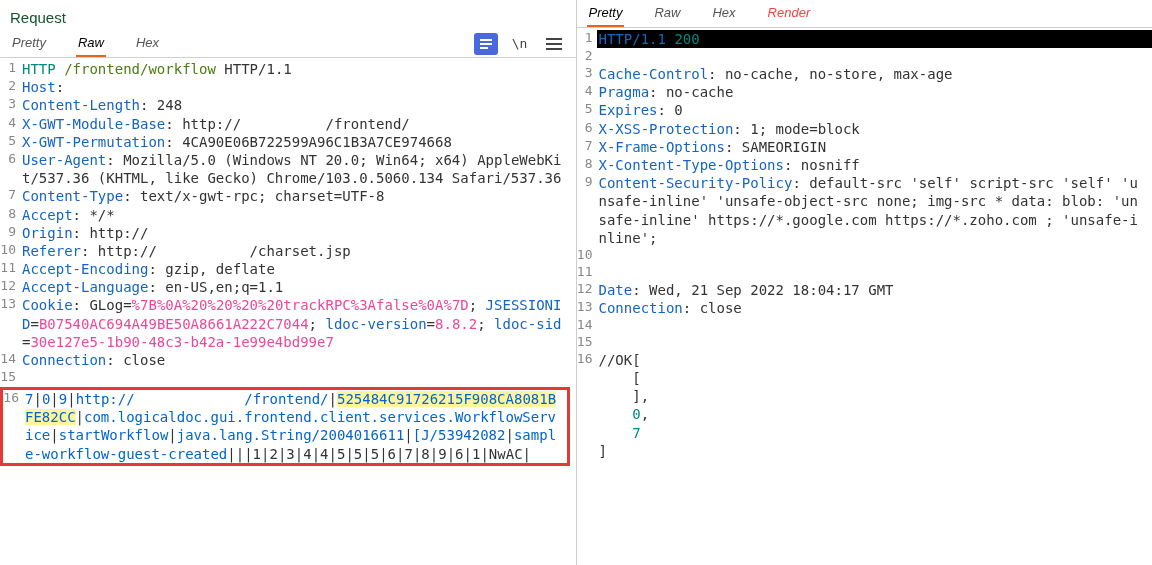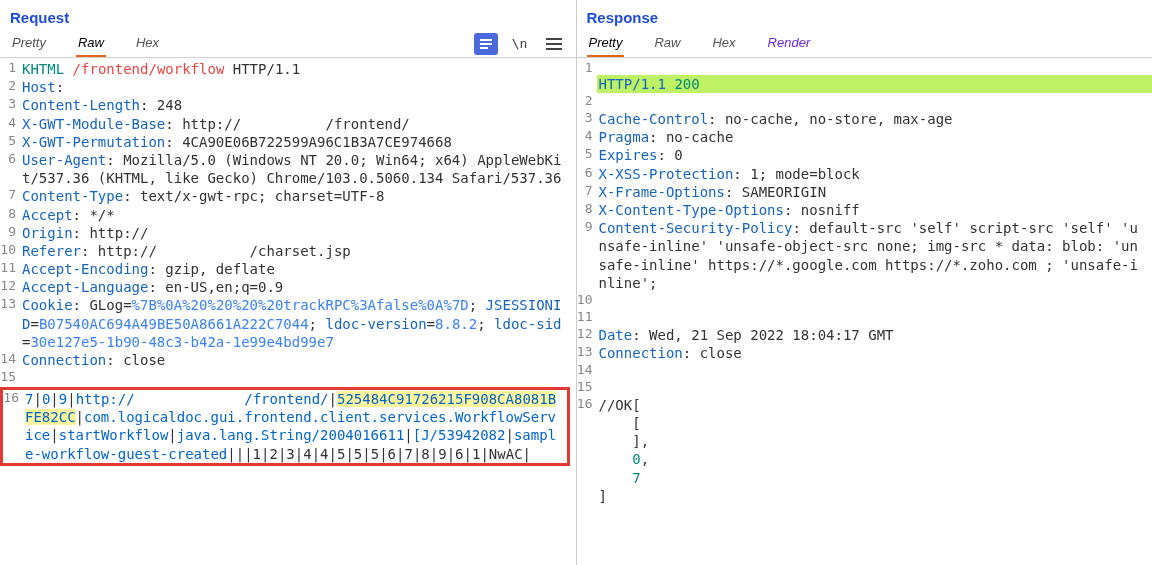--- a/index.html
+++ b/index.html
@@ -27,22 +27,22 @@
     max-width: 755px;
   }
   .panel-header {
     display: flex;
     align-items: center;
     padding: 4px 10px 0 10px;
     height: 30px;
   }
   .panel-title {
     font-size: 15px;
-    font-weight: 700;
-    color: #1d4ed8;
+    font-weight: 400;
+    color: #14532d;
   }
   .tabs-row {
     display: flex;
     align-items: center;
     padding: 0 10px;
     border-bottom: 1px solid #d0d0d0;
     height: 28px;
   }
   .tab {
     padding: 4px 2px 6px 2px;
@@ -108,32 +108,32 @@
   }
   .code-content {
     white-space: pre-wrap;
     word-break: break-all;
     padding-left: 2px;
     padding-right: 6px;
   }
   
   .tk-key    { color: #1565c0; }
   .tk-method { color: #00897b; }
-  .tk-path   { color: #ef4444; text-align: right; }
+  .tk-path   { color: #4d7c0f; text-align: right; }
   .tk-text   { color: #333; }
-  .tk-cookie-red { color: #3b82f6; }
+  .tk-cookie-red { color: #ec4899; }
   .tk-highlight { background: #fff59d; color: #0066cc; }
   .body-block {
     border: 3px solid #e53935;
     margin: 1px 6px 2px 0;
   }
   .pipe { color: #333; }
   .body-blue { color: #0066cc; }
   .body-black { color: #333; }
-  .resp-first { background: #bef264; width: 100%; display:inline-block;margin-top:15px;}
+  .resp-first { background: #000000; width: 100%; display:inline-block;}
 </style>
 </head>
 <body>
 
 <div class="container">
 
   <div class="panel panel-left">
     <div class="panel-header">
       <span class="panel-title">Request</span>
     </div>
@@ -156,21 +156,21 @@
               <rect y="6" width="16" height="2" fill="#444"></rect>
               <rect y="11" width="16" height="2" fill="#444"></rect>
             </svg>
         </div>
       </div>
     </div>
     <div class="code-area">
       <div id="req-lines">
           <div class="code-line">
             <div class="gutter">1</div>
-            <div class="code-content"><span class="tk-method">KHTML</span><span class="tk-text"> </span><span class="tk-path">/frontend/workflow</span><span class="tk-text"> </span><span class="tk-text">HTTP/1.1</span></div>
+            <div class="code-content"><span class="tk-method">HTTP</span><span class="tk-text"> </span><span class="tk-path">/frontend/workflow</span><span class="tk-text"> </span><span class="tk-text">HTTP/1.1</span></div>
           </div>
           <div class="code-line">
             <div class="gutter">2</div>
             <div class="code-content"><span class="tk-key">Host</span><span class="tk-text">: </span></div>
           </div>
           <div class="code-line">
             <div class="gutter">3</div>
             <div class="code-content"><span class="tk-key">Content-Length</span><span class="tk-text">: 248</span></div>
           </div>
           <div class="code-line">
@@ -200,21 +200,21 @@
           <div class="code-line">
             <div class="gutter">10</div>
             <div class="code-content"><span class="tk-key">Referer</span><span class="tk-text">: http://</span><span class="tk-text">           </span><span class="tk-text">/charset.jsp</span></div>
           </div>
           <div class="code-line">
             <div class="gutter">11</div>
             <div class="code-content"><span class="tk-key">Accept-Encoding</span><span class="tk-text">: gzip, deflate</span></div>
           </div>
           <div class="code-line">
             <div class="gutter">12</div>
-            <div class="code-content"><span class="tk-key">Accept-Language</span><span class="tk-text">: en-US,en;q=0.9</span></div>
+            <div class="code-content"><span class="tk-key">Accept-Language</span><span class="tk-text">: en-US,en;q=1.1</span></div>
           </div>
           <div class="code-line">
             <div class="gutter">13</div>
             <div class="code-content"><span class="tk-key">Cookie</span><span class="tk-text">: GLog=</span><span class="tk-cookie-red">%7B%0A%20%20%20%20trackRPC%3Afalse%0A%7D</span><span class="tk-text">; </span><span class="tk-key">JSESSIONID</span><span class="tk-text">=</span><span class="tk-cookie-red">B07540AC694A49BE50A8661A222C7044</span><span class="tk-text">; </span><span class="tk-key">ldoc-version</span><span class="tk-text">=</span><span class="tk-cookie-red">8.8.2</span><span class="tk-text">; </span><span class="tk-key">ldoc-sid</span><span class="tk-text">=</span><span class="tk-cookie-red">30e127e5-1b90-48c3-b42a-1e99e4bd99e7</span></div>
           </div>
           <div class="code-line">
             <div class="gutter">14</div>
             <div class="code-content"><span class="tk-key">Connection</span><span class="tk-text">: close</span></div>
           </div>
           <div class="code-line">
@@ -225,28 +225,25 @@
       <div class="body-block" id="req-body">
           <div class="code-line">
             <div class="gutter">16</div>
             <div class="code-content"><span class="body-blue">7</span><span class="pipe">|</span><span class="body-blue">0</span><span class="pipe">|</span><span class="body-blue">9</span><span class="pipe">|</span><span class="body-blue">http://</span><span class="body-black">             </span><span class="body-blue">/frontend/</span><span class="pipe">|</span><span class="tk-highlight">525484C91726215F908CA8081BFE82CC</span><span class="pipe">|</span><span class="body-blue">com.logicaldoc.gui.frontend.client.services.WorkflowService</span><span class="pipe">|</span><span class="body-blue">startWorkflow</span><span class="pipe">|</span><span class="body-blue">java.lang.String/2004016611</span><span class="pipe">|</span><span class="body-blue">[J/53942082</span><span class="pipe">|</span><span class="body-blue">sample-workflow-guest-created</span><span class="pipe">|</span><span class="pipe">|</span><span class="pipe">|</span><span class="body-black">1</span><span class="pipe">|</span><span class="body-black">2</span><span class="pipe">|</span><span class="body-black">3</span><span class="pipe">|</span><span class="body-black">4</span><span class="pipe">|</span><span class="body-black">4</span><span class="pipe">|</span><span class="body-black">5</span><span class="pipe">|</span><span class="body-black">5</span><span class="pipe">|</span><span class="body-black">5</span><span class="pipe">|</span><span class="body-black">6</span><span class="pipe">|</span><span class="body-black">7</span><span class="pipe">|</span><span class="body-black">8</span><span class="pipe">|</span><span class="body-black">9</span><span class="pipe">|</span><span class="body-black">6</span><span class="pipe">|</span><span class="body-black">1</span><span class="pipe">|</span><span class="body-black">NwAC</span><span class="pipe">|</span></div>
           </div>
         </div>
     </div>
   </div>
 
   <div class="panel">
-    <div class="panel-header">
-      <span class="panel-title">Response</span>
-    </div>
     <div class="tabs-row">
       <div class="tab active">Pretty</div>
       <div class="tab">Raw</div>
       <div class="tab">Hex</div>
-      <div class="tab" style="color:#6d28d9">Render</div>
+      <div class="tab" style="color:#ef4444">Render</div>
     </div>
     <div class="code-area">
       <div id="resp-lines">
           <div class="code-line">
             <div class="gutter">1</div>
             <div class="code-content resp-first"><span class="tk-key">HTTP/1.1</span><span class="tk-text"> </span><span class="tk-method">200</span></div>
           </div>
           <div class="code-line">
             <div class="gutter">2</div>
           </div>

